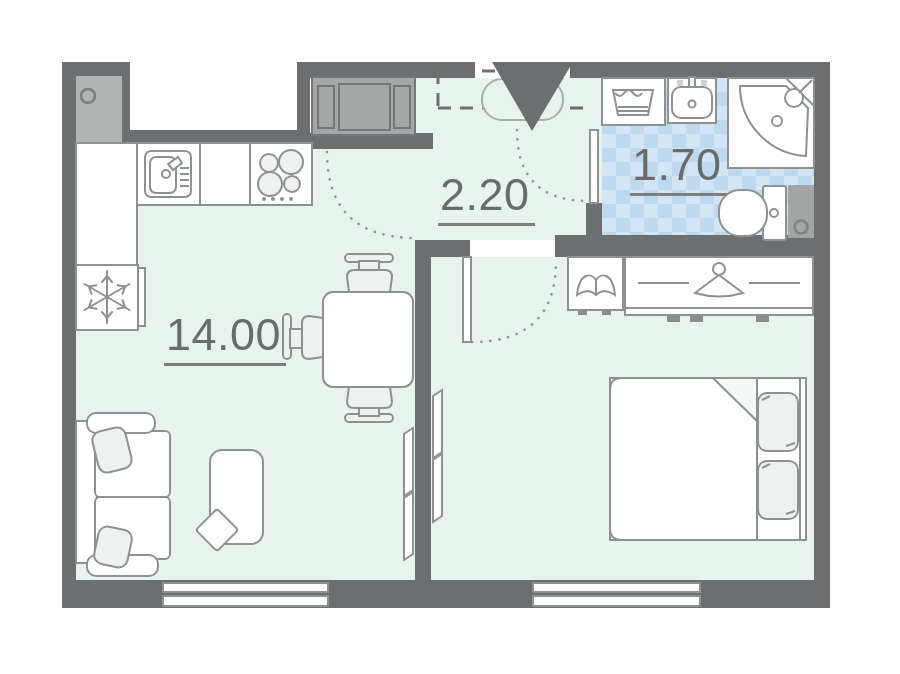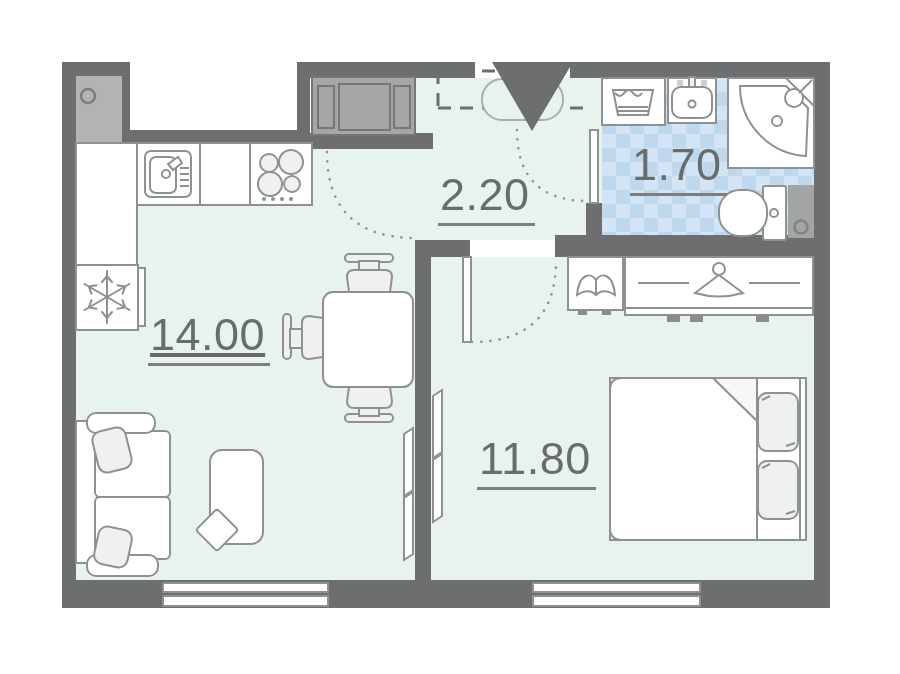--- a/index.html
+++ b/index.html
@@ -249,18 +249,17 @@
     </g>
 
     <g>
       <rect class="furn" x="763" y="186" width="23" height="54" rx="2"></rect>
       <rect class="furn" x="719" y="190" width="48" height="46" rx="21"></rect>
       <circle class="ln" cx="774" cy="213" r="4"></circle>
     </g>
 
   </svg>
 
-  <div class="area-label" style="left:148px;top:312px;text-decoration:underline;">14.00</div>
+  <div class="area-label" style="left:164px;top:312px;">14.00</div>
   <div class="area-label" style="left:438px;top:172px;">2.20</div>
   <div class="area-label" style="left:630px;top:142px;">1.70</div>
-  <div class="area-label" style="left:477px;top:436px;">11.80</div>
 
 </div>
 
 </body></html>

